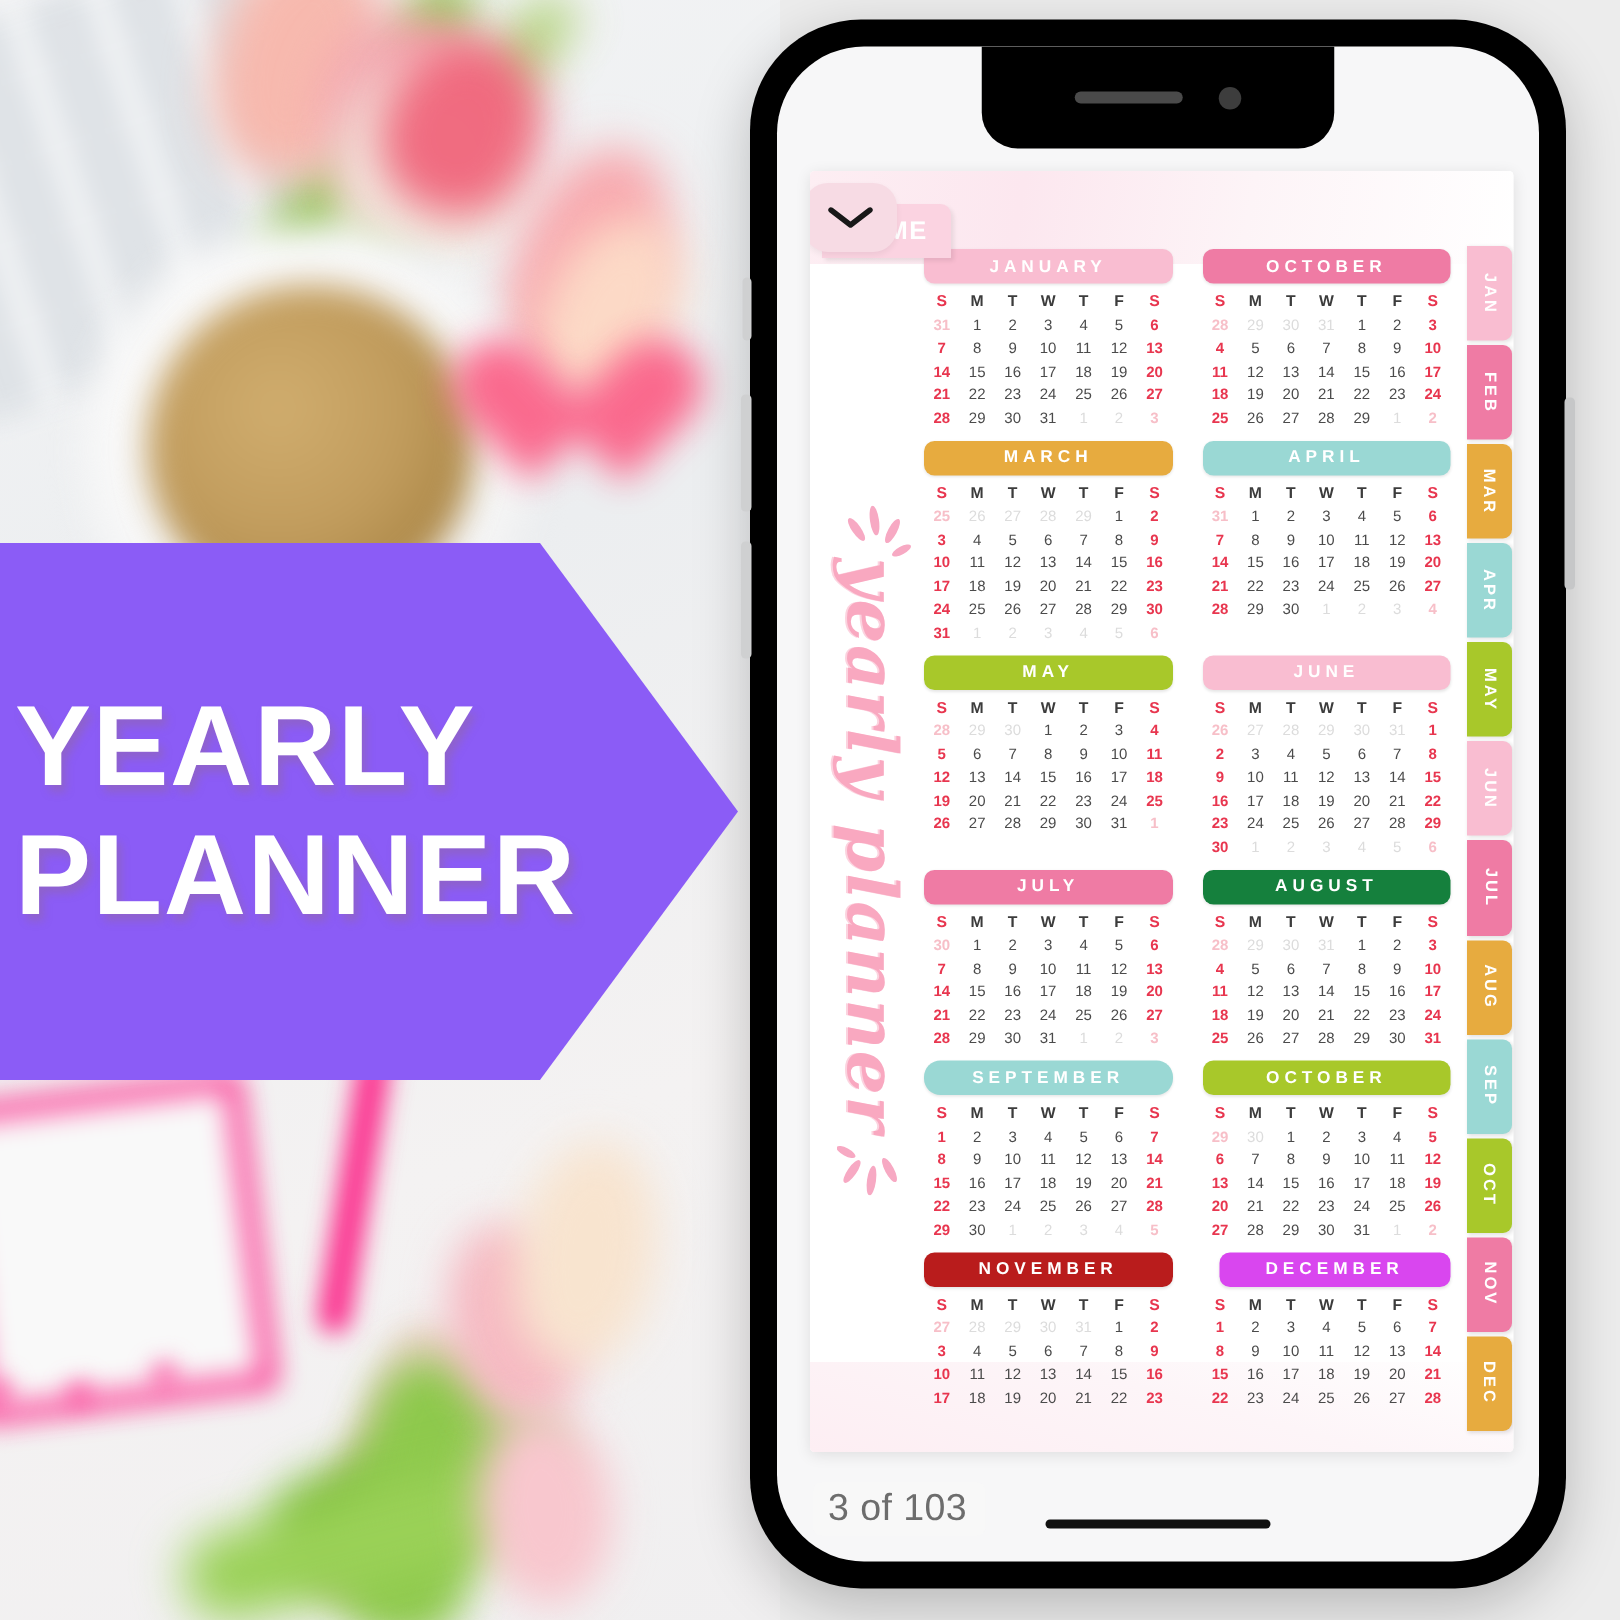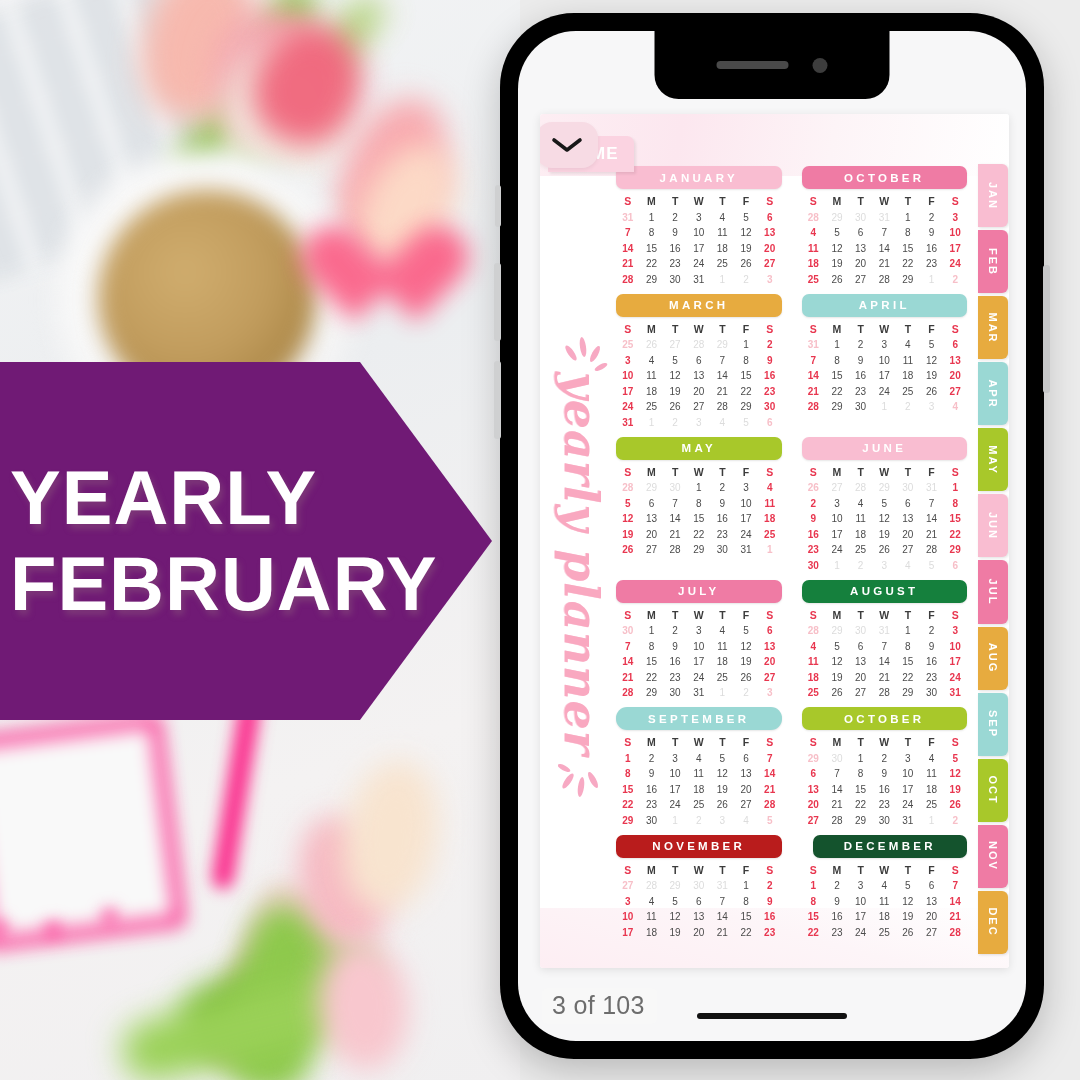--- a/index.html
+++ b/index.html
@@ -82,21 +82,21 @@
   .tulip-b1 { position:absolute; left:300px; top:815px; width:85px; height:135px; background:#f6b9c2; filter:blur(14px); border-radius:50% 50% 45% 45%; transform:rotate(-12deg); }
   .tulip-b2 { position:absolute; left:345px; top:760px; width:92px; height:150px; background:#f8e4cf; filter:blur(15px); border-radius:50% 50% 45% 45%; transform:rotate(10deg); }
   .tulip-b3 { position:absolute; left:318px; top:940px; width:90px; height:130px; background:#f8c7ce; filter:blur(14px); border-radius:50%; transform:rotate(-6deg); }
   .leaf1 { position:absolute; left:175px; top:960px; width:200px; height:70px; background:#7fbf3d; filter:blur(15px); border-radius:60px; transform:rotate(-22deg); }
   .leaf2 { position:absolute; left:235px; top:905px; width:90px; height:190px; background:#8ec94c; filter:blur(14px); border-radius:40px; transform:rotate(14deg); }
   .leaf3 { position:absolute; left:120px; top:1000px; width:230px; height:60px; background:#9ad157; filter:blur(16px); border-radius:40px; transform:rotate(-14deg); }
 
   
   .banner {
     position: absolute; left: 0; top: 362px; width: 492px; height: 358px;
-    background: #701a75;
+    background: #8b5cf6;
     clip-path: polygon(0 0, 360px 0, 492px 179px, 360px 358px, 0 358px);
     display: flex; flex-direction: column; justify-content: center;
     padding-left: 10px;
     z-index: 6;
   }
   .banner-line {
     color:#ffffff; font-weight: bold; letter-spacing: 1px;
     font-size: 76px; line-height: 86px;
     text-shadow: 3px 5px 6px rgba(150,110,125,.35);
   }
@@ -245,21 +245,21 @@
     <div class="leaf1"></div>
     <div class="leaf2"></div>
     <div class="leaf3"></div>
     <div class="tulip-b1"></div>
     <div class="tulip-b2"></div>
     <div class="tulip-b3"></div>
   </div>
 
   <div class="banner">
     <div class="banner-line">YEARLY</div>
-    <div class="banner-line">FEBRUARY</div>
+    <div class="banner-line">PLANNER</div>
   </div>
 
   <div class="phone">
     <div class="btn-side b-mute"></div>
     <div class="btn-side b-volup"></div>
     <div class="btn-side b-voldn"></div>
     <div class="btn-side b-power"></div>
 
     <div class="phone-screen">
       <div class="notch">
@@ -929,21 +929,21 @@
                 <span class="wknd">17</span>
                 <span class="">18</span>
                 <span class="">19</span>
                 <span class="">20</span>
                 <span class="">21</span>
                 <span class="">22</span>
                 <span class="wknd">23</span>
               </div>
             </div>
             <div class="month">
-              <div class="month-head" style="background: #14532d; margin-left: 11px;">DECEMBER</div>
+              <div class="month-head" style="background: #d946ef; margin-left: 11px;">DECEMBER</div>
               <div class="dow">
                 <span class="wknd">S</span>
                 <span>M</span>
                 <span>T</span>
                 <span>W</span>
                 <span>T</span>
                 <span>F</span>
                 <span class="wknd">S</span>
               </div>
               <div class="week">

